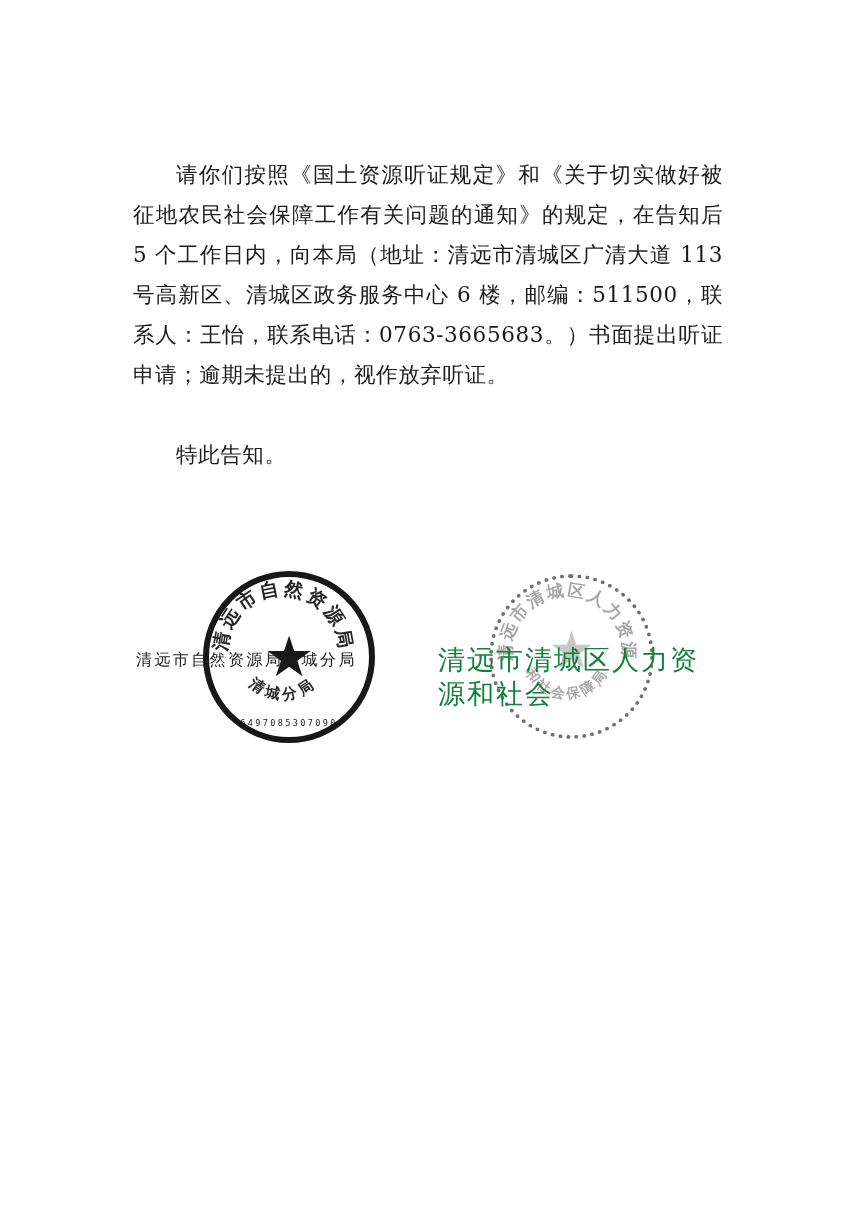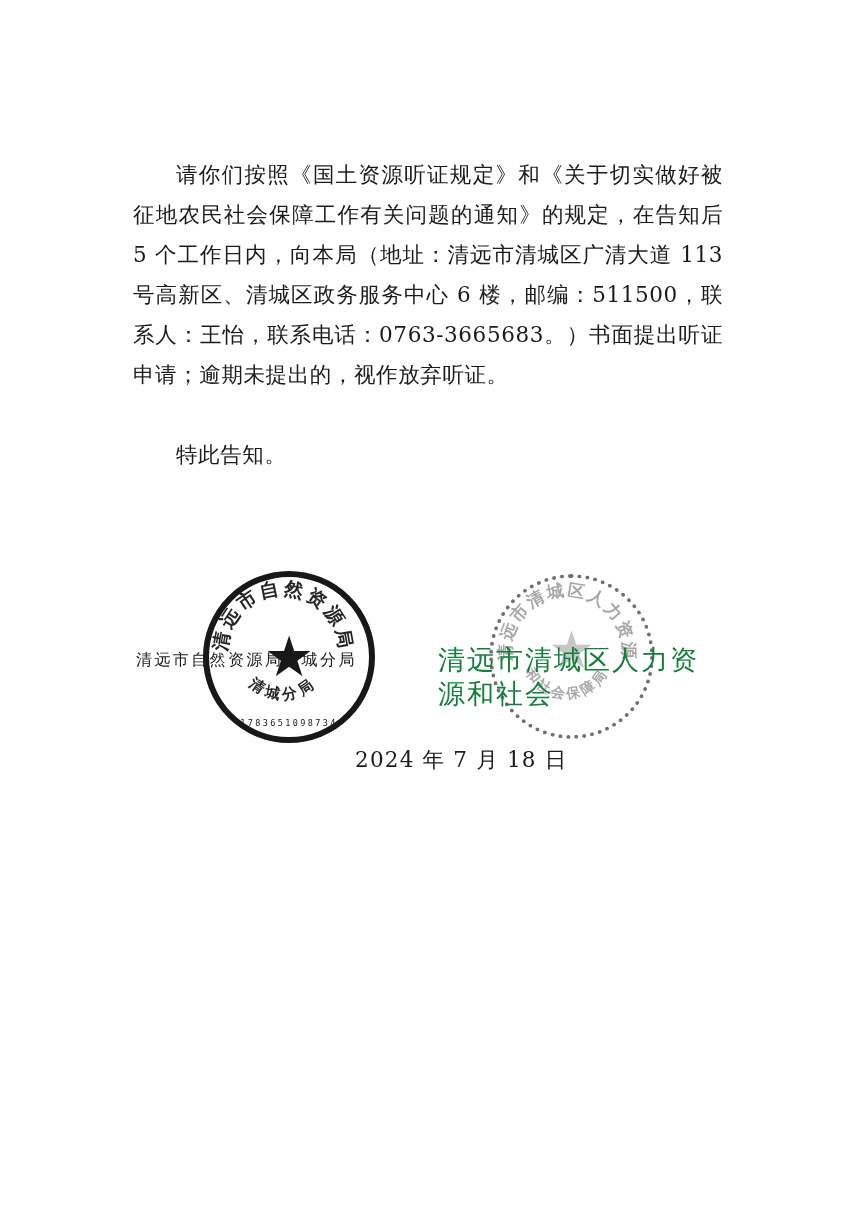--- a/index.html
+++ b/index.html
@@ -182,21 +182,21 @@
         </defs>
         <text font-family="'DejaVu Serif','Liberation Serif',serif" font-size="19" font-weight="bold" fill="#111111" letter-spacing="3.2">
           <textPath href="#arcLeftTop" startOffset="50%" text-anchor="middle">清远市自然资源局</textPath>
         </text>
         <text font-family="'DejaVu Serif','Liberation Serif',serif" font-size="15" font-weight="bold" fill="#111111" letter-spacing="4">
           <textPath href="#arcLeftBot" startOffset="50%" text-anchor="middle">清城分局</textPath>
         </text>
       </svg>
     </div>
     <div class="star-left">★</div>
-    <div class="seal-code">1783651098734</div>
+    <div class="seal-code">6497085307090</div>
   </div>
 
   <div class="seal seal-right">
     <div class="seal-inner">
       <svg width="149" height="149" viewBox="0 0 149 149" aria-hidden="true">
         <defs>
           <path id="arcRightTop" d="M 18,74 A 56,56 0 0 1 130,74"></path>
           <path id="arcRightBot" d="M 28,74 A 46,46 0 0 0 120,74"></path>
         </defs>
         <text font-family="'DejaVu Serif','Liberation Serif',serif" font-size="17" font-weight="bold" fill="#333333" letter-spacing="2.4">
@@ -209,15 +209,14 @@
     </div>
     <div class="star-right">★</div>
   </div>
 
   <div class="sig-left">清远市自然资源局清城分局</div>
 
   <div class="sig-right">
     <div class="l1">清远市清城区人力资源和社会</div>
   </div>
 
-  <div class="date-line">2024 年 7 月 18 日</div>
 
 </div>
 
 </body></html>

